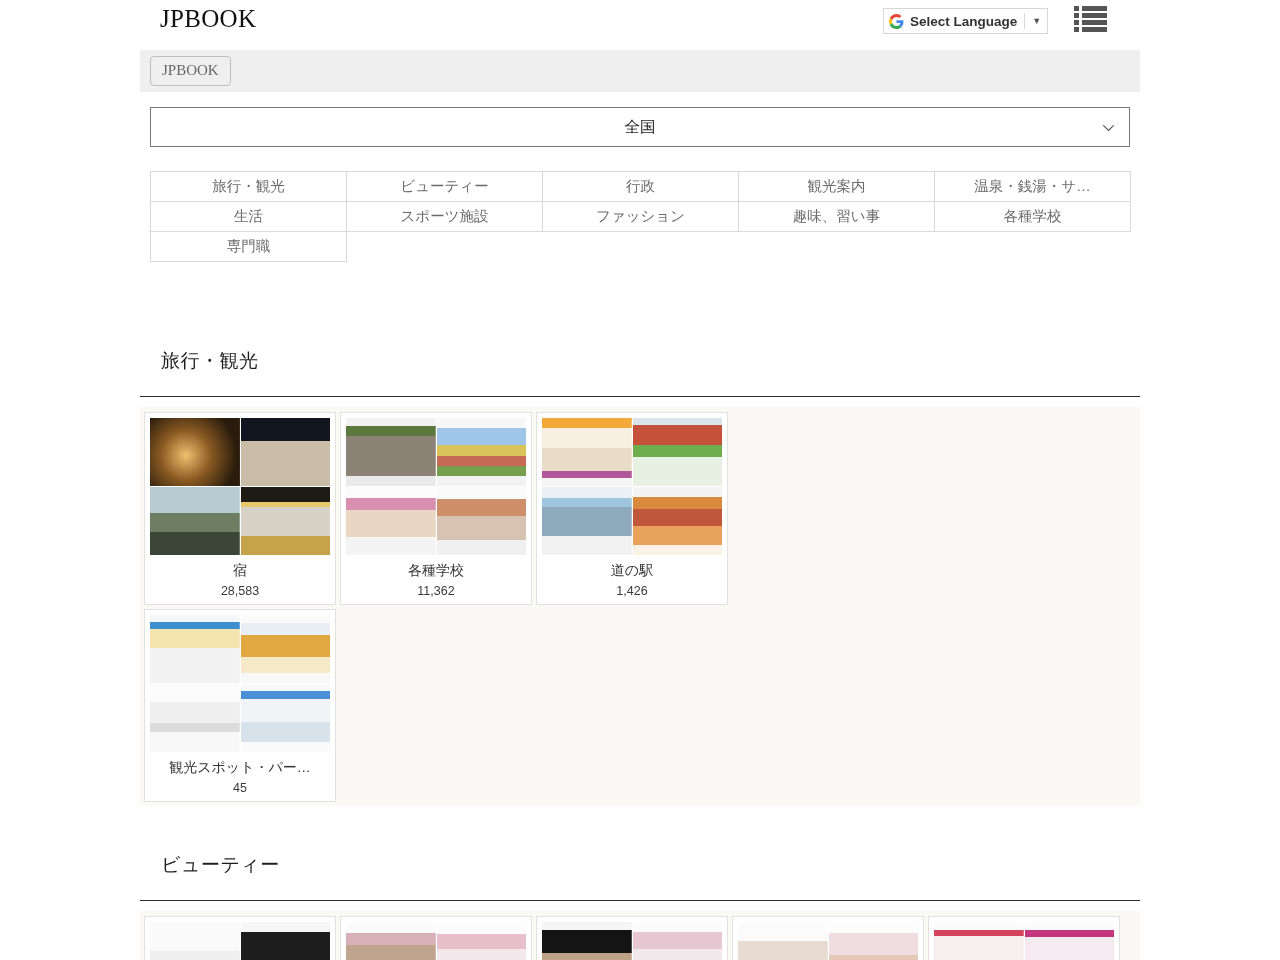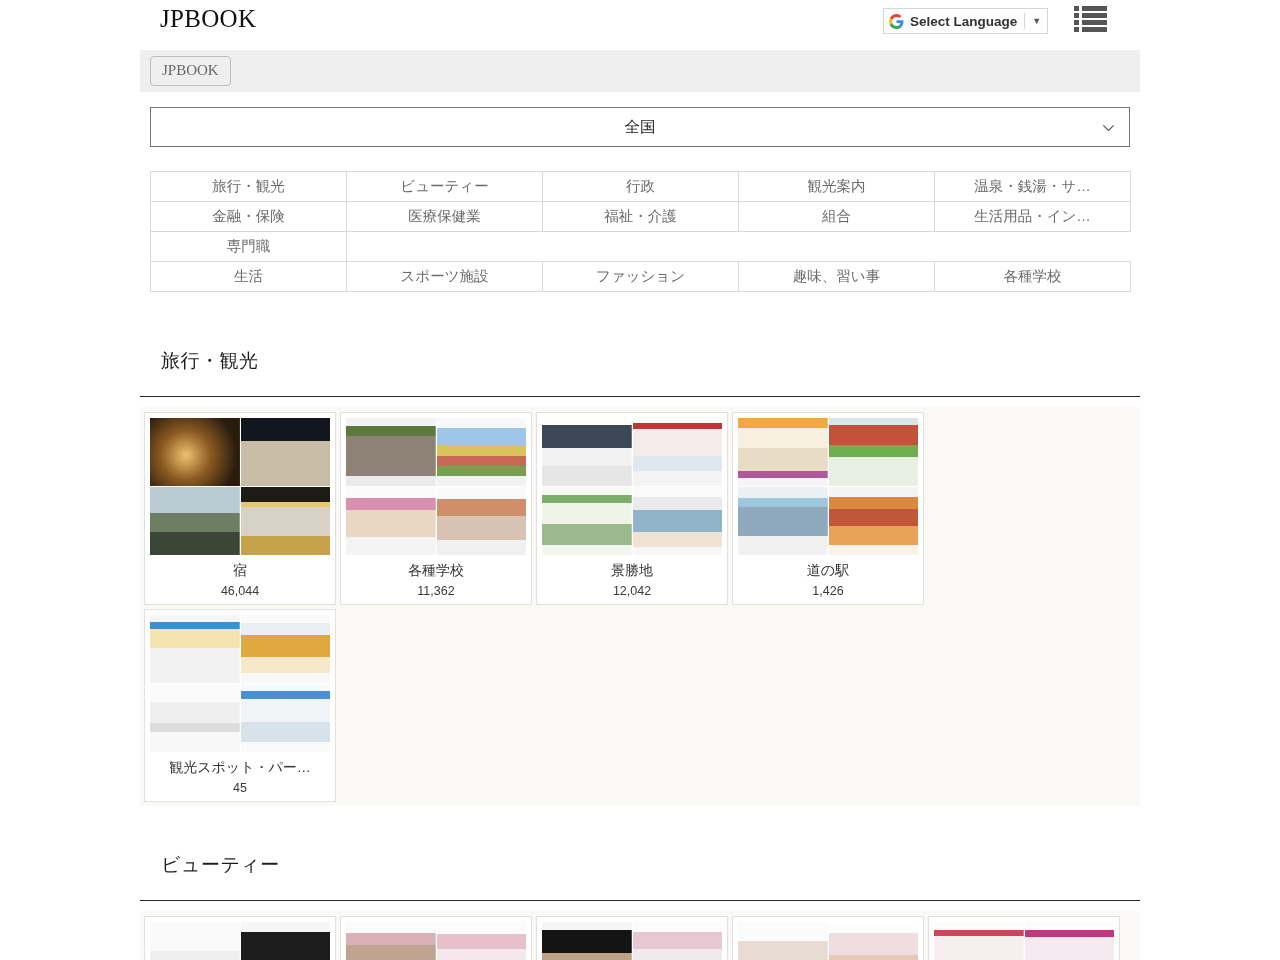--- a/index.html
+++ b/index.html
@@ -280,77 +280,60 @@
   <table class="cat-table">
     <tbody id="cat-body">
         <tr>
           <td>旅行・観光</td>
           <td>ビューティー</td>
           <td>行政</td>
           <td>観光案内</td>
           <td>温泉・銭湯・サ…</td>
         </tr>
         <tr>
-          <td>金融・保険</td>
-          <td>医療保健業</td>
-          <td>福祉・介護</td>
-          <td>組合</td>
-          <td>生活用品・イン…</td>
+          <td>生活</td>
+          <td>スポーツ施設</td>
+          <td>ファッション</td>
+          <td>趣味、習い事</td>
+          <td>各種学校</td>
         </tr>
         <tr>
           <td>専門職</td>
           <td class="empty"></td>
           <td class="empty"></td>
           <td class="empty"></td>
           <td class="empty"></td>
         </tr>
-        <tr>
-          <td>生活</td>
-          <td>スポーツ施設</td>
-          <td>ファッション</td>
-          <td>趣味、習い事</td>
-          <td>各種学校</td>
-        </tr>
       </tbody>
   </table>
 
   <div class="section" id="section-0" style="top:348px;">
     <div class="sec-head">旅行・観光</div>
     <div class="sec-rule"></div>
     <div class="cards-wrap">
       <div class="cards-row" id="row-0-a">
           <div class="card">
             <div class="thumb">
               <i class="t-inn1"></i>
               <i class="t-inn2"></i>
               <i class="t-inn3"></i>
               <i class="t-inn4"></i>
             </div>
             <div class="card-label">宿</div>
-            <div class="card-count">46,044</div>
+            <div class="card-count">28,583</div>
           </div>
           <div class="card">
             <div class="thumb">
               <i class="t-mk1"></i>
               <i class="t-mk2"></i>
               <i class="t-mk3"></i>
               <i class="t-mk4"></i>
             </div>
             <div class="card-label">各種学校</div>
             <div class="card-count">11,362</div>
-          </div>
-          <div class="card">
-            <div class="thumb">
-              <i class="t-sc1"></i>
-              <i class="t-sc2"></i>
-              <i class="t-sc3"></i>
-              <i class="t-sc4"></i>
-            </div>
-            <div class="card-label">景勝地</div>
-            <div class="card-count">12,042</div>
           </div>
           <div class="card">
             <div class="thumb">
               <i class="t-ms1"></i>
               <i class="t-ms2"></i>
               <i class="t-ms3"></i>
               <i class="t-ms4"></i>
             </div>
             <div class="card-label">道の駅</div>
             <div class="card-count">1,426</div>

